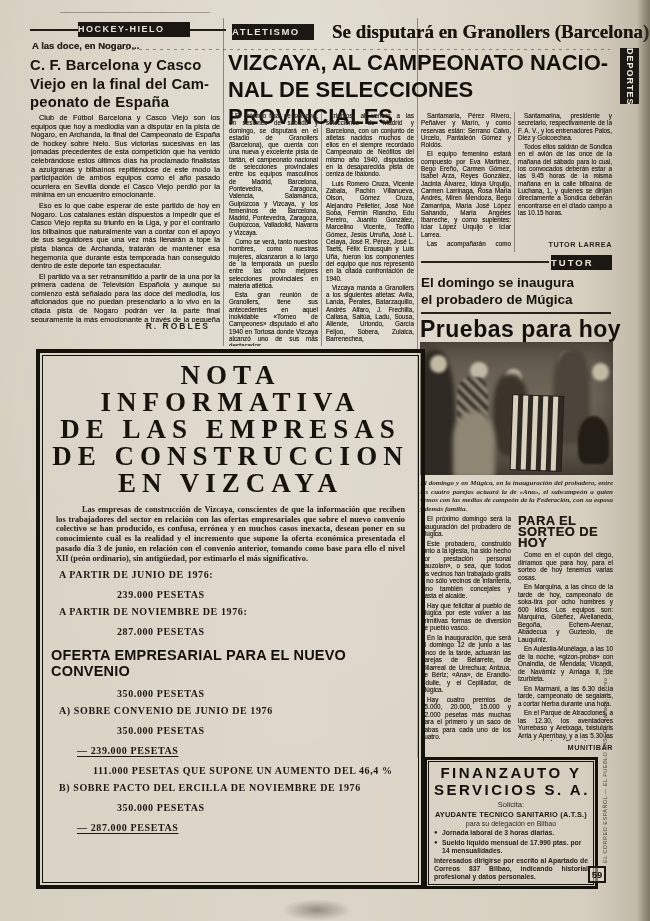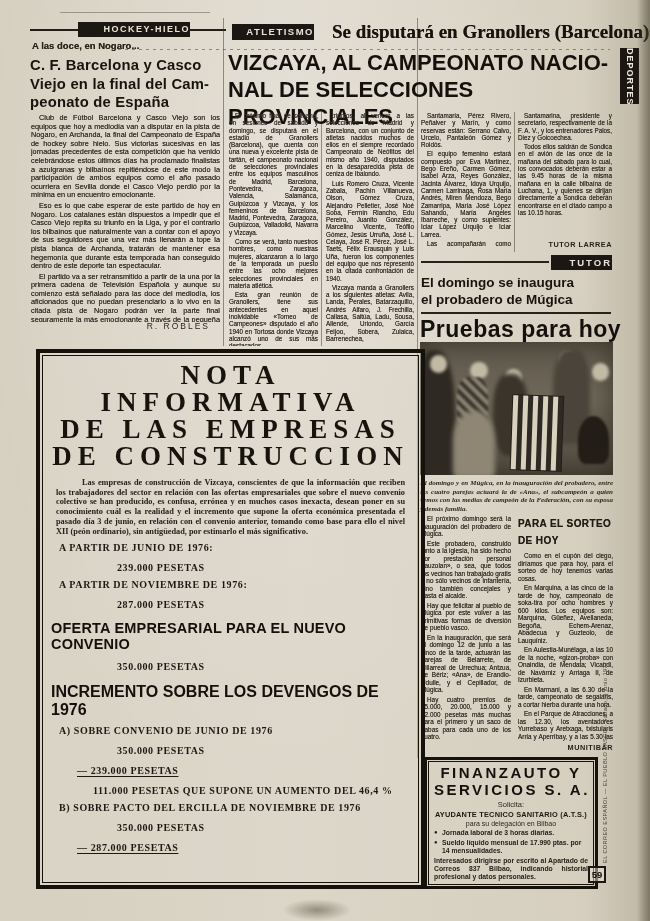--- a/index.html
+++ b/index.html
@@ -8,21 +8,21 @@
     font-family:"Liberation Sans",sans-serif;color:#35302a;
     background:
       radial-gradient(ellipse at 45% 25%, rgba(255,255,255,.28), rgba(255,255,255,0) 62%),
       linear-gradient(90deg,#d6d0c1 0%,#dcd6c8 46%,#d6cfc0 90%,#c2bbaa 98%,#a79f8d 100%),
       #d8d2c3;
   }
   #page *{box-sizing:border-box;}
   .abs{position:absolute;}
   .smudgetext{text-shadow:0 0 .45px rgba(55,48,38,.85);}
   
-  .tag{background:#1b1712;color:#e9e4d6;font-weight:bold;text-align:right;}
+  .tag{background:#1b1712;color:#e9e4d6;font-weight:bold;text-align:left;}
   .hockey-tag{left:78px;top:22px;width:112px;height:15px;font-size:9px;line-height:15px;letter-spacing:1.5px;}
   .athletics-tag{left:232px;top:24px;width:82px;height:16px;font-size:9.5px;line-height:16px;letter-spacing:1.5px;}
   .rural-tag{left:551px;top:255px;width:61px;height:15px;font-size:9.5px;line-height:15px;letter-spacing:2px;}
   .deportes-tab{
     left:620px;top:48px;width:19px;height:56px;background:#1b1712;color:#ece7da;
     writing-mode:vertical-rl;font-size:9px;font-weight:bold;letter-spacing:1px;
     text-align:center;line-height:19px;
   }
   
   .hrule{background:#221e17;height:2px;}
@@ -35,21 +35,21 @@
   .vr2{left:321px;top:112px;height:234px;}
   .vr3{left:417px;top:18px;height:740px;}
   .vr4{left:514px;top:112px;height:140px;}
   .rural-rule{left:421px;top:261px;width:128px;height:2px;background:#27221a;}
   .subhead-underline{left:421px;top:312px;width:190px;height:2px;background:#27221a;}
   
   .h-kicker{left:32px;top:40px;font-size:9.5px;font-weight:bold;color:#2a251d;}
   .h-headline{left:30px;top:56px;width:196px;font-weight:bold;font-size:14.8px;line-height:18.5px;color:#17130d;letter-spacing:.2px;}
   .h-body{left:31px;top:114px;width:189px;height:208px;overflow:hidden;}
   .bt{margin:0 0 2px;font-size:7.3px;line-height:8.6px;text-align:justify;text-indent:8px;}
-  .h-byline{left:80px;top:321px;width:130px;text-align:right;font-size:8.5px;font-weight:normal;letter-spacing:2px;color:#241f18;}
+  .h-byline{left:80px;top:321px;width:130px;text-align:right;font-size:8.5px;font-weight:bold;letter-spacing:2px;color:#241f18;}
   
   .ath-kicker{left:332px;top:21px;width:296px;font-family:"Liberation Serif",serif;font-weight:bold;font-size:19px;color:#17130d;white-space:nowrap;}
   .a-headline{left:228px;top:49px;width:388px;font-weight:bold;font-size:22px;line-height:27px;color:#14100b;letter-spacing:0;}
   .acol{top:112px;height:234px;overflow:hidden;}
   .acol p{margin:0 0 2px;font-size:6.3px;line-height:7.3px;text-align:justify;text-indent:6px;}
   .acol1{left:229px;width:89px;}
   .acol2{left:326px;width:88px;}
   .acol3{left:421px;width:90px;height:136px;}
   .acol4{left:518px;width:94px;height:126px;}
   .a-byline{left:540px;top:240px;width:72px;text-align:right;font-size:7.3px;font-weight:bold;letter-spacing:.5px;color:#241f18;}
@@ -68,21 +68,21 @@
   .ph-h1{left:5%;top:10%;}  .ph-h2{left:26%;top:15%;}  .ph-h3{left:44%;top:20%;}
   .ph-h4{left:72%;top:7%;}  .ph-h5{left:89%;top:16%;}
   .ph-blanket{left:47%;top:40%;width:27%;height:57%;transform:rotate(2deg);filter:blur(.4px);
     background:repeating-linear-gradient(90deg,#d8d1bf 0 5px,#2e2923 5px 10px);border:1px solid #221d17;}
   .ph-goat{left:82%;top:56%;width:16%;height:36%;background:#221d16;border-radius:50% 50% 25% 25%;filter:blur(1.2px);}
   .r-caption{left:420px;top:479px;width:193px;font-family:"Liberation Serif",serif;font-style:italic;font-weight:bold;font-size:7px;line-height:8.6px;text-align:justify;color:#2c2720;}
   .rcol{top:515px;height:226px;overflow:hidden;}
   .rcol p{margin:0 0 2px;font-size:6.4px;line-height:7.5px;text-align:justify;text-indent:6px;}
   .rcol1{left:421px;width:90px;}
   .rcol2{left:518px;width:95px;}
-  .r-colhead{font-size:10px;font-weight:bold;letter-spacing:.4px;line-height:17px;margin:0 0 3px;color:#201b14;}
+  .r-colhead{font-size:13px;font-weight:bold;letter-spacing:.4px;line-height:11px;margin:0 0 3px;color:#201b14;}
   .r-byline{left:538px;top:743px;width:75px;text-align:right;font-size:7.3px;font-weight:bold;letter-spacing:.5px;color:#241f18;}
   
   .ad-outer{left:36px;top:349px;width:389px;height:540px;border:4px solid #15120c;background:rgba(222,216,203,.45);}
   .ad-inner{position:absolute;inset:2px;border:1px solid #15120c;padding:2px 4px;overflow:hidden;}
   .ad-title{ text-align:center;font-family:"Liberation Serif",serif;font-weight:bold;font-size:27px;line-height:27px;letter-spacing:6px;color:#17130d;margin-top:4px;}
   .ad-intro{margin:8px 9px 0;font-family:"Liberation Serif",serif;font-weight:bold;font-size:8.3px;line-height:9.7px;text-align:justify;text-indent:26px;color:#25201a;}
   .ad-devengos{margin:8px 0 0 4px;font-weight:bold;font-size:26px;line-height:30px;color:#14100b;letter-spacing:-.3px;}
   .ad-row{margin:6px 0 0 12px;font-family:"Liberation Serif",serif;font-weight:bold;font-size:10px;line-height:11px;letter-spacing:.6px;color:#1c1812;}
   .ad-val{margin-left:70px;margin-top:9px;font-family:"Liberation Serif",serif;font-weight:bold;font-size:10px;line-height:11px;letter-spacing:.6px;color:#1c1812;}
   .ad-sub{margin-left:30px;text-decoration:underline;text-underline-offset:1.5px;}
@@ -207,29 +207,29 @@
     <p>En el Parque de Atracciones, a las 12.30, los aventadores Yurrebaso y Aretxaga, txistularis Arria y Aperribay, y a las 5.30 las parejas de Aro y Trabudua.</p>
   </div>
   <div class="abs r-byline">MUNITIBAR</div>
 
   <div class="abs ad-outer">
     <div class="ad-inner">
       <div class="ad-title">
         <div>NOTA INFORMATIVA</div>
         <div>DE LAS EMPRESAS</div>
         <div>DE CONSTRUCCION</div>
+        <div>EN VIZCAYA</div>
       </div>
       <p class="ad-intro">Las empresas de construcción de Vizcaya, conscientes de que la información que reciben los trabajadores del sector en relación con las ofertas empresariales que sobre el nuevo convenio colectivo se han producido, es confusa, errónea y en muchos casos inexacta, desean poner en su conocimiento cuál es la realidad y el incremento que supone la oferta económica presentada el pasado día 3 de junio, en relación con el convenio anterior, tomando como base para ello el nivel XII (peón ordinario), sin antigüedad, por estimarlo el más significativo.</p>
       <div class="ad-row">A PARTIR DE JUNIO DE 1976:</div>
       <div class="ad-val">239.000 PESETAS</div>
       <div class="ad-row">A PARTIR DE NOVIEMBRE DE 1976:</div>
       <div class="ad-val">287.000 PESETAS</div>
       <div class="ad-oferta">OFERTA EMPRESARIAL PARA EL NUEVO CONVENIO</div>
       <div class="ad-val">350.000 PESETAS</div>
-      <div class="ad-incremento">INCREMENTO SOBRE LOS DEVENGOS DE 1976</div>
       <div class="ad-row">A) SOBRE CONVENIO DE JUNIO DE 1976</div>
       <div class="ad-val">350.000 PESETAS</div>
       <div class="ad-val ad-sub">— 239.000 PESETAS</div>
       <div class="ad-val ad-res">111.000 PESETAS QUE SUPONE UN AUMENTO DEL 46,4 %</div>
       <div class="ad-row">B) SOBRE PACTO DEL ERCILLA DE NOVIEMBRE DE 1976</div>
       <div class="ad-val">350.000 PESETAS</div>
       <div class="ad-val ad-sub">— 287.000 PESETAS</div>
 
     </div>
   </div>

